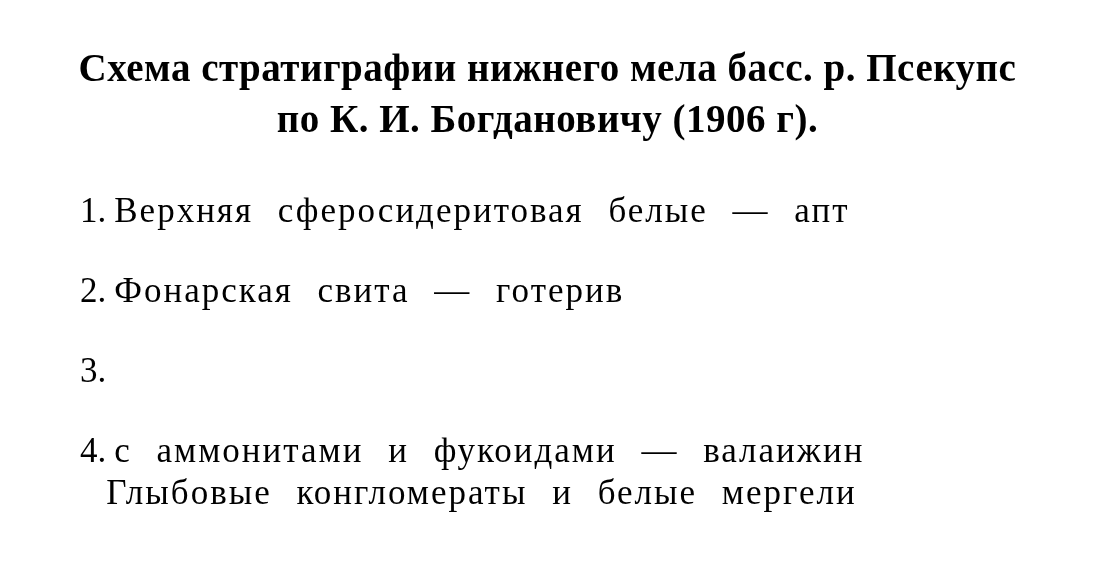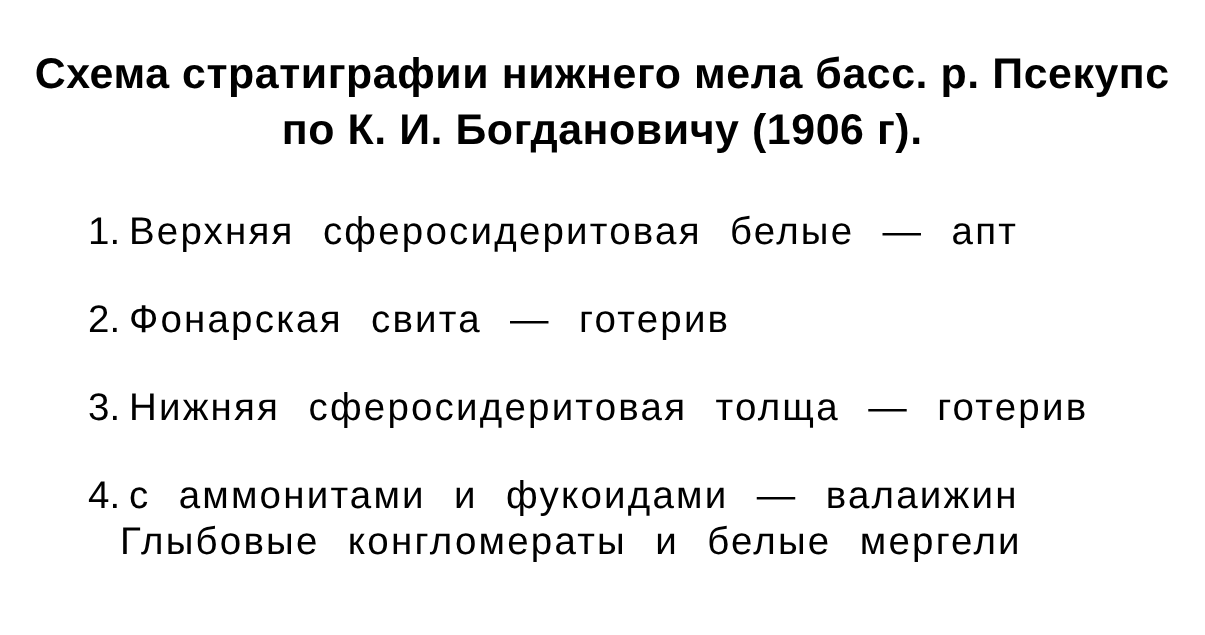--- a/index.html
+++ b/index.html
@@ -6,21 +6,21 @@
     margin: 0;
     padding: 0;
     background: #ffffff;
   }
   .page {
     position: relative;
     width: 1095px;
     height: 577px;
     background: #ffffff;
     color: #000000;
-    font-family: Liberation Sans, sans-serif;
+    font-family: Liberation Serif, serif;
     overflow: hidden;
   }
   .title {
     margin: 0;
     padding-top: 42px;
     text-align: center;
     font-size: 39px;
     font-weight: bold;
     line-height: 51px;
     letter-spacing: 0.5px;
@@ -78,23 +78,20 @@
 
     <li class="item">
       <span class="num">2.</span>
       <span class="item-text">
         <span class="line">Фонарская свита — готерив</span>
       </span>
     </li>
 
     <li class="item">
       <span class="num">3.</span>
-      <span class="item-text">
-        <span class="line">Нижняя сферосидеритовая толща — готерив</span>
-      </span>
     </li>
 
     <li class="item">
       <span class="num">4.</span>
       <span class="item-text">
         <span class="line">с аммонитами и фукоидами — валаижин</span>
         <span class="line">Глыбовые конгломераты и белые мергели</span>
       </span>
     </li>
 

